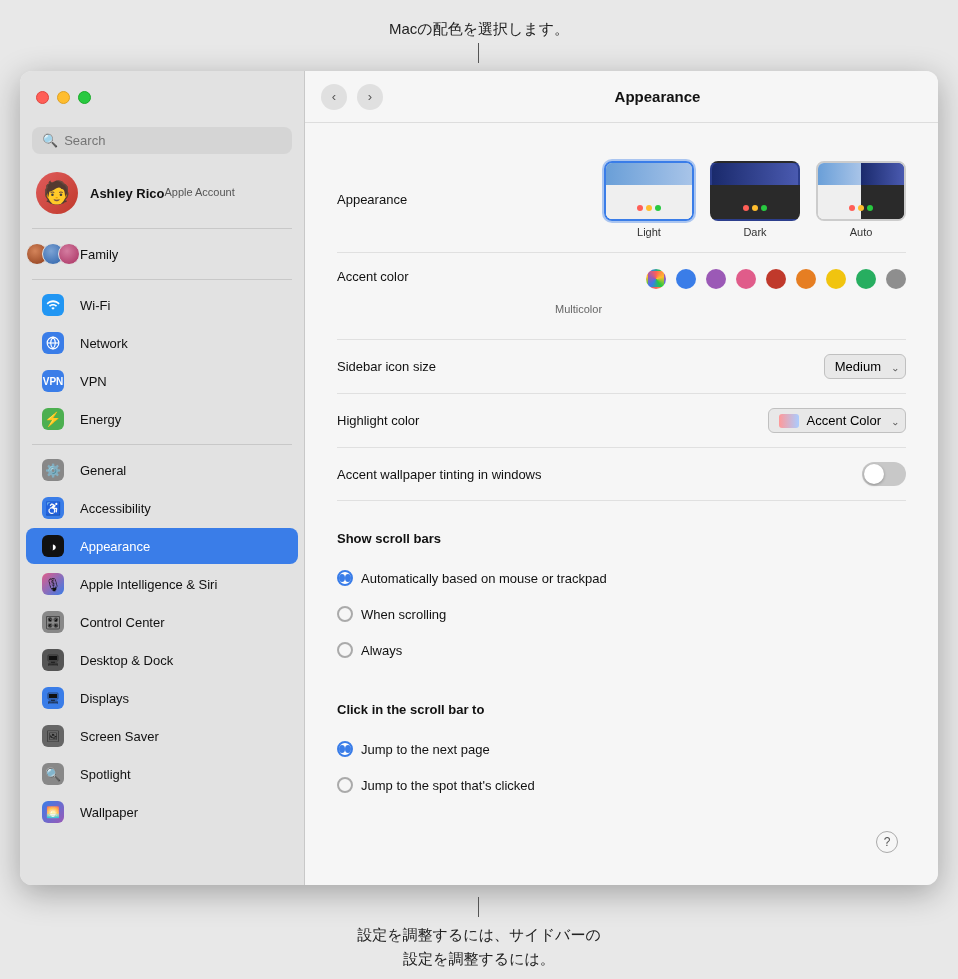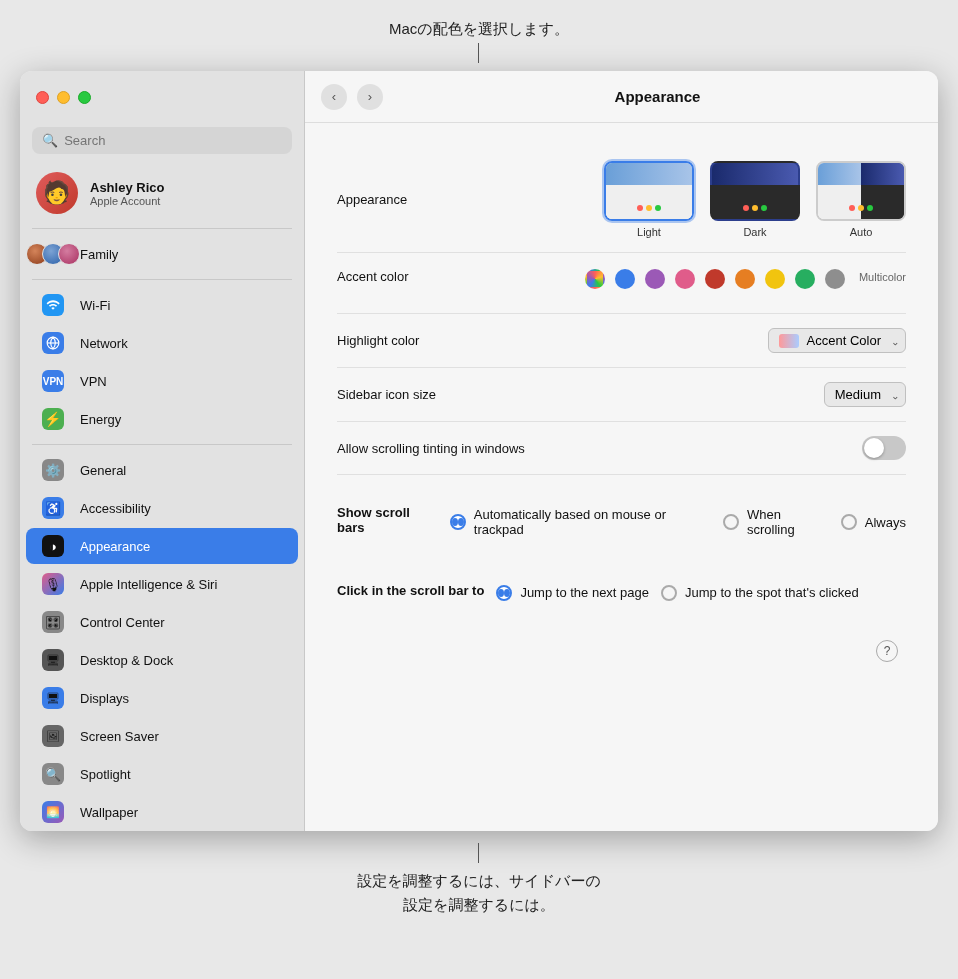--- a/index.html
+++ b/index.html
@@ -97,21 +97,21 @@
     }
     .profile-avatar {
       width: 42px; height: 42px;
       border-radius: 50%;
       background: linear-gradient(135deg, #e05c5c, #c0392b);
       display: flex; align-items: center; justify-content: center;
       font-size: 20px;
       overflow: hidden;
       position: relative;
     }
-    .profile-text { display: flex; flex-direction: column; }
+    .profile-text { display: flex; flex-direction: row; }
     .profile-name { font-weight: 700; font-size: 13px; color: #111; }
     .profile-sub { font-size: 11px; color: #555; }
 
     .sidebar-item {
       display: flex;
       align-items: center;
       padding: 7px 16px;
       gap: 16px;
       cursor: pointer;
       border-radius: 8px;
@@ -323,22 +323,22 @@
       border-radius: 50%;
       background: white;
       top: 2px; left: 2px;
       box-shadow: 0 1px 3px rgba(0,0,0,0.3);
       transition: left 0.2s;
     }
 
     
     .radio-group {
       display: flex;
-      flex-direction: row;
-      gap: 12px;
+      flex-direction: column;
+      gap: 20px;
       width: 100%;
     }
     .radio-label-row {
       font-size: 13px;
       font-weight: 600;
       color: #111;
       margin-bottom: 4px;
     }
     .radio-item {
       display: flex;
@@ -600,59 +600,59 @@
                 </div>
               </div>
               <span class="thumb-label">Auto</span>
             </div>
           </div>
         </div>
       </div>
 
       <div class="settings-row" style="align-items:flex-start; padding-top:16px; padding-bottom:24px;">
         <span class="row-label">Accent color</span>
-        <div class="row-control" style="flex-direction:row; align-items:flex-end; gap:12px;">
+        <div class="row-control" style="flex-direction:column; align-items:flex-end; gap:12px;">
           <div class="accent-colors">
             <div class="accent-wrapper">
               <div class="accent-color-dot" style="background:conic-gradient(#ff5f57, #ffbd2e, #28c940, #3a7de8, #9b59b6, #ff5f57);"></div>
             </div>
             <div class="accent-color-dot" style="background:#3a7de8;"></div>
             <div class="accent-color-dot" style="background:#9b59b6;"></div>
             <div class="accent-color-dot" style="background:#e05c8a;"></div>
             <div class="accent-color-dot" style="background:#c0392b;"></div>
             <div class="accent-color-dot" style="background:#e67e22;"></div>
             <div class="accent-color-dot" style="background:#f1c40f;"></div>
             <div class="accent-color-dot" style="background:#27ae60;"></div>
             <div class="accent-color-dot" style="background:#8e8e8e;"></div>
           </div>
           <span style="font-size:11px; color:#666; align-self:flex-start; margin-top:2px; margin-left:2px;">Multicolor</span>
         </div>
       </div>
 
       <div class="settings-row">
+        <span class="row-label">Sidebar icon size</span>
+        <div class="row-control">
+          <button class="dropdown-btn">
+            <span>Medium</span>
+          </button>
+        </div>
+      </div>
+
+      <div class="settings-row">
         <span class="row-label">Highlight color</span>
         <div class="row-control">
           <button class="dropdown-btn">
             <div class="highlight-swatch"></div>
             <span>Accent Color</span>
           </button>
         </div>
       </div>
 
       <div class="settings-row">
-        <span class="row-label">Sidebar icon size</span>
-        <div class="row-control">
-          <button class="dropdown-btn">
-            <span>Medium</span>
-          </button>
-        </div>
-      </div>
-
-      <div class="settings-row">
-        <span class="row-label">Allow scrolling tinting in windows</span>
+        <span class="row-label">Accent wallpaper tinting in windows</span>
         <div class="row-control">
           <div class="toggle"></div>
         </div>
       </div>
 
       <div style="height:16px;"></div>
 
       <div class="settings-row" style="flex-direction:column; align-items:flex-start; border-bottom:none;">
         <div class="radio-group">
           <span class="radio-label-row">Show scroll bars</span>

